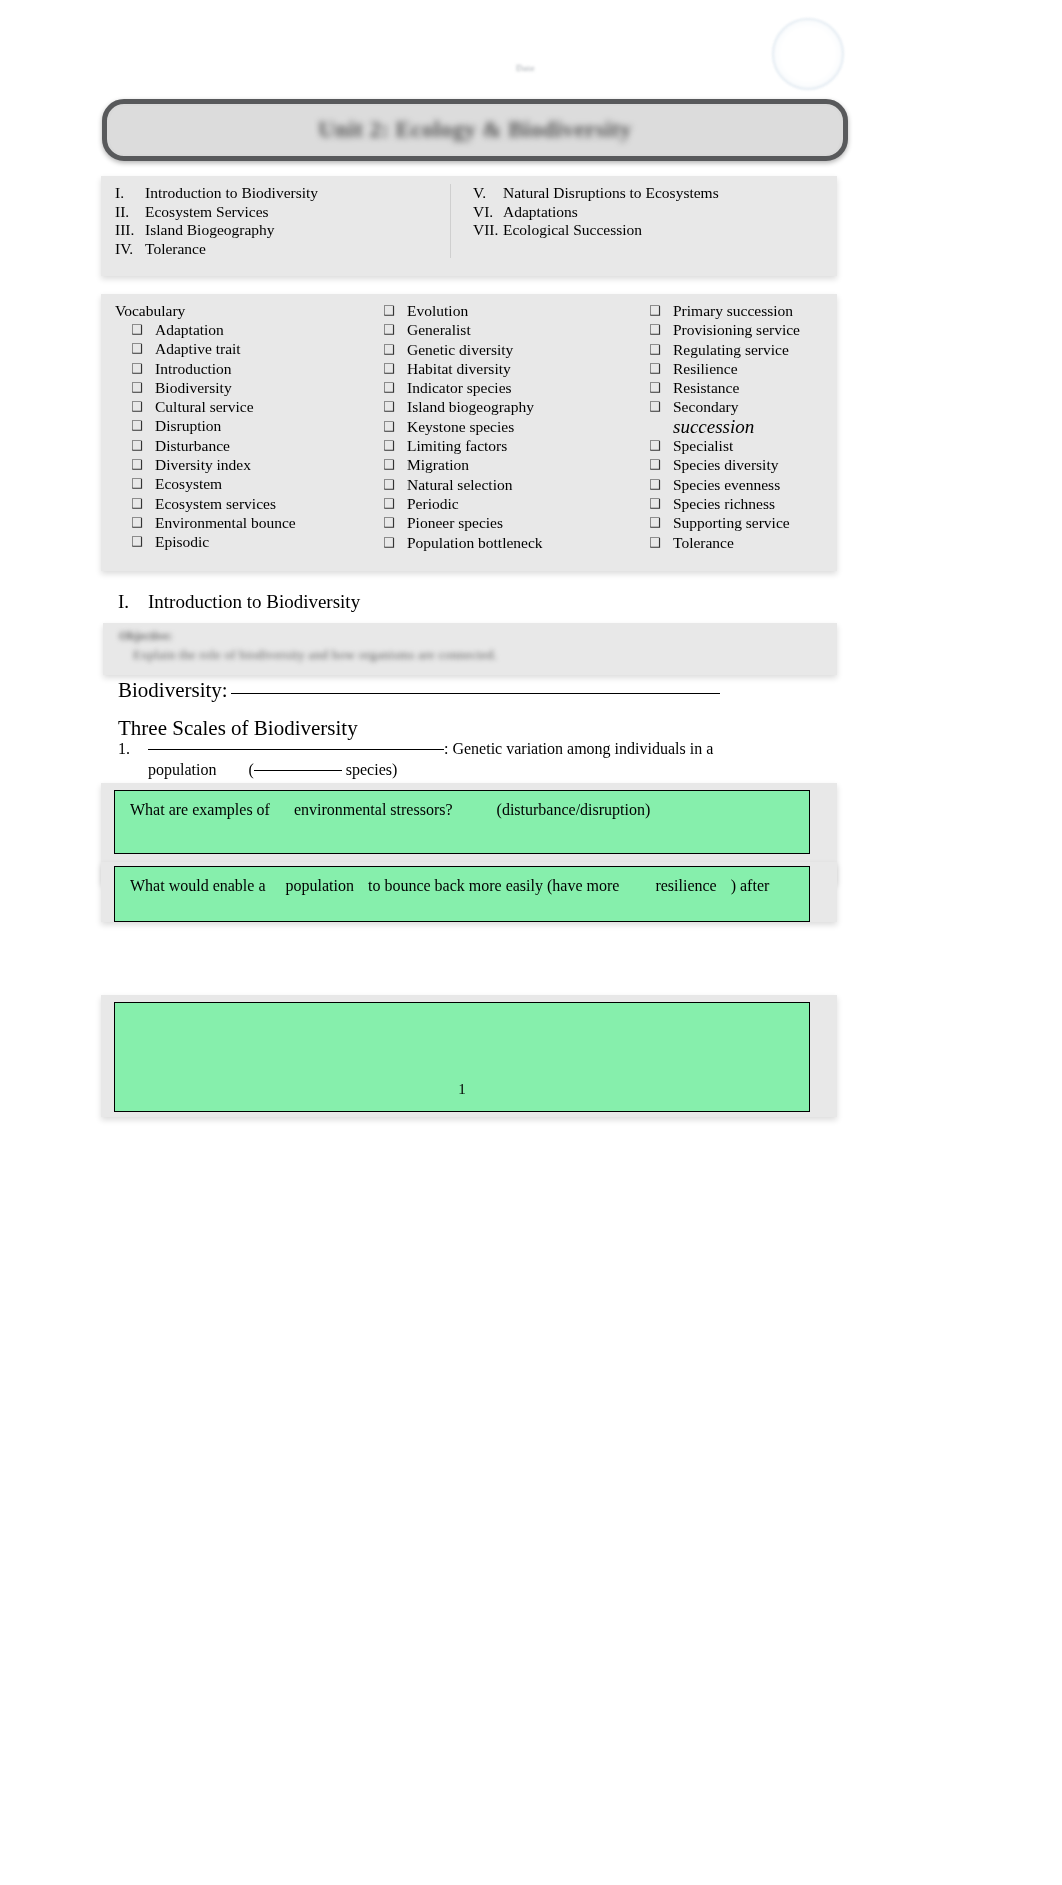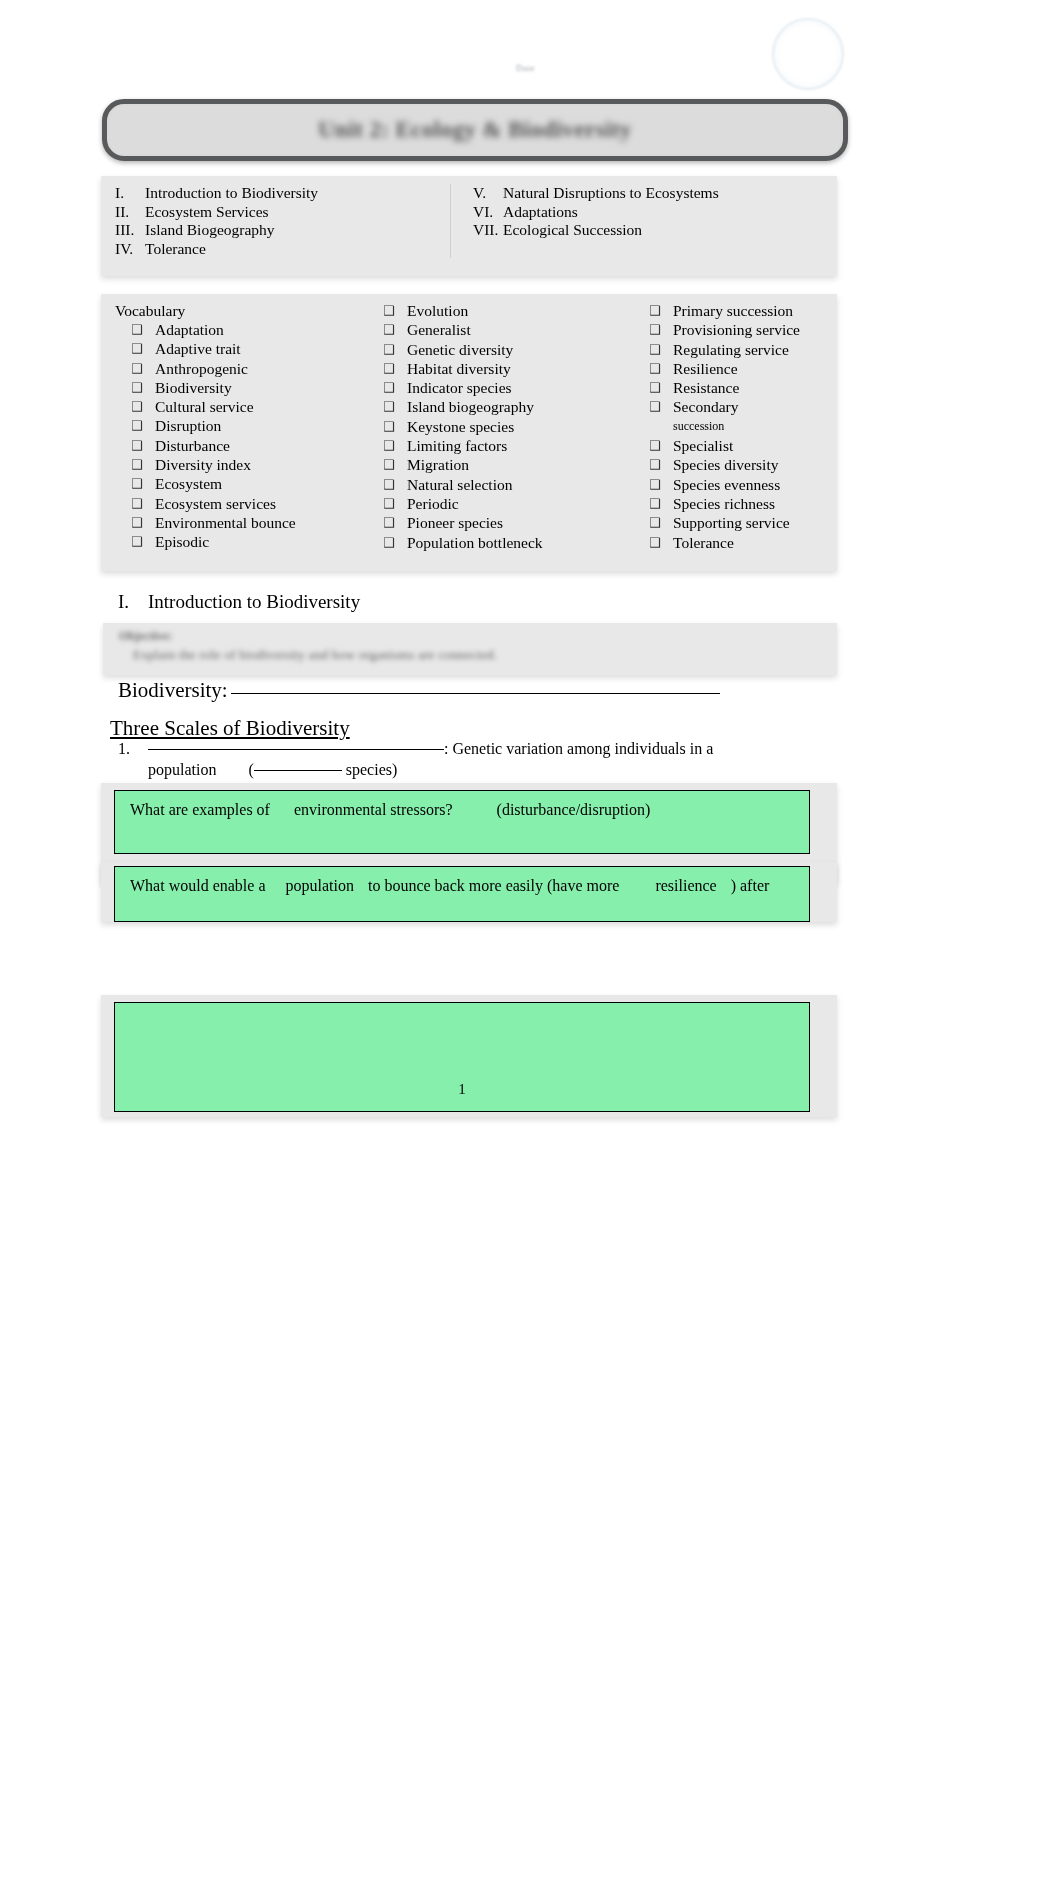--- a/index.html
+++ b/index.html
@@ -149,21 +149,21 @@
     width: 24px;
     flex: none;
     color: #333;
     font-family: "DejaVu Sans", sans-serif;
     font-size: 13px;
   }
   .vocab-col.c1 .vocab-item { padding-left: 16px; }
   .vocab-col.c2 .vocab-item { padding-left: 14px; }
   .vocab-col.c3 .vocab-item { padding-left: 12px; }
   .vocab-text { }
-  .vocab-cont { padding-left: 36px; font-size: 12px; line-height: 19.3px; }
+  .vocab-cont { padding-left: 36px; font-size: 19px; line-height: 19.3px; font-style: italic; }
 
   
   .section-heading {
     position: absolute;
     top: 591px;
     left: 118px;
     font-size: 19px;
     display: flex;
   }
   .section-heading .num { width: 30px; flex: none; }
@@ -203,21 +203,21 @@
 
   .lbl-biodiversity { top: 678px; left: 118px; }
   .rule-biodiversity {
     position: absolute;
     top: 693px;
     left: 231px;
     width: 489px;
     border-bottom: 1px solid #000;
   }
 
-  .lbl-three-scales { top: 716px; left: 110px; text-decoration: underline; }
+  .lbl-three-scales { top: 716px; left: 118px; }
 
   .scale-one {
     position: absolute;
     top: 740px;
     left: 118px;
     width: 660px;
     font-size: 16px;
   }
   .scale-one .numline { display: flex; }
   .scale-one .num { width: 30px; flex: none; }
@@ -343,21 +343,21 @@
         <div class="vocab-item">
             <span class="vocab-bullet">❑</span>
             <span class="vocab-text">Adaptation</span>
           </div>
         <div class="vocab-item">
             <span class="vocab-bullet">❑</span>
             <span class="vocab-text">Adaptive trait</span>
           </div>
         <div class="vocab-item">
             <span class="vocab-bullet">❑</span>
-            <span class="vocab-text">Anthropogenic</span>
+            <span class="vocab-text">Introduction</span>
           </div>
         <div class="vocab-item">
             <span class="vocab-bullet">❑</span>
             <span class="vocab-text">Biodiversity</span>
           </div>
         <div class="vocab-item">
             <span class="vocab-bullet">❑</span>
             <span class="vocab-text">Cultural service</span>
           </div>
         <div class="vocab-item">

